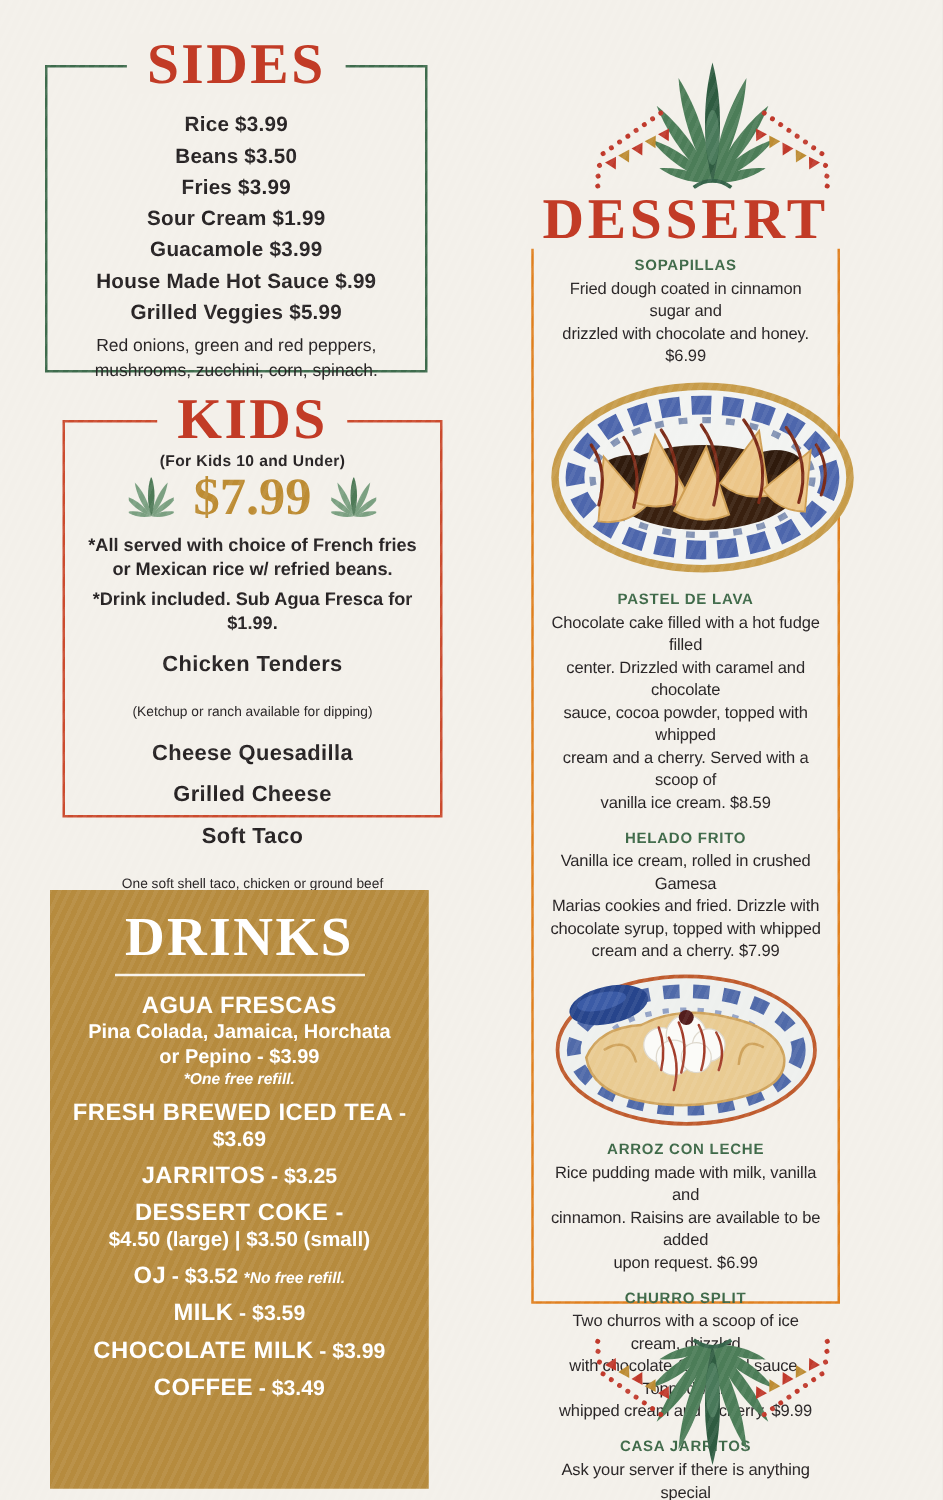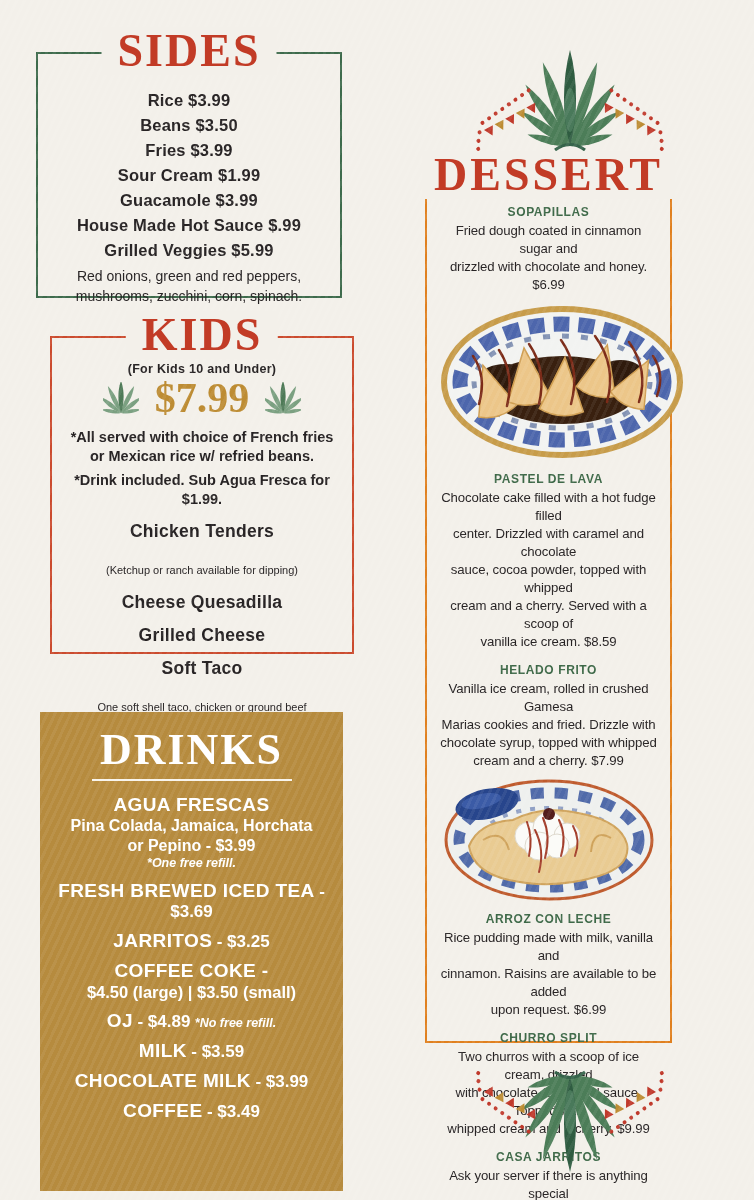--- a/index.html
+++ b/index.html
@@ -172,27 +172,27 @@
       <span class="drink-h">FRESH BREWED ICED TEA</span>
       <span class="drink-price">- $3.69</span>
     </div>
 
     <div class="drink-line">
       <span class="drink-h">JARRITOS</span>
       <span class="drink-price">- $3.25</span>
     </div>
 
     <div class="drink-line">
-      <div class="drink-h">COFFEE COKE -</div>
+      <div class="drink-h">DESSERT COKE -</div>
       <div class="drink-sizes">$4.50 (large)   |   $3.50 (small)</div>
     </div>
 
     <div class="drink-line">
       <span class="drink-h">OJ</span>
-      <span class="drink-price">- $4.89</span>
+      <span class="drink-price">- $3.52</span>
       <span class="drink-note">*No free refill.</span>
     </div>
 
     <div class="drink-line">
       <span class="drink-h">MILK</span>
       <span class="drink-price">- $3.59</span>
     </div>
 
     <div class="drink-line">
       <span class="drink-h">CHOCOLATE MILK</span>

